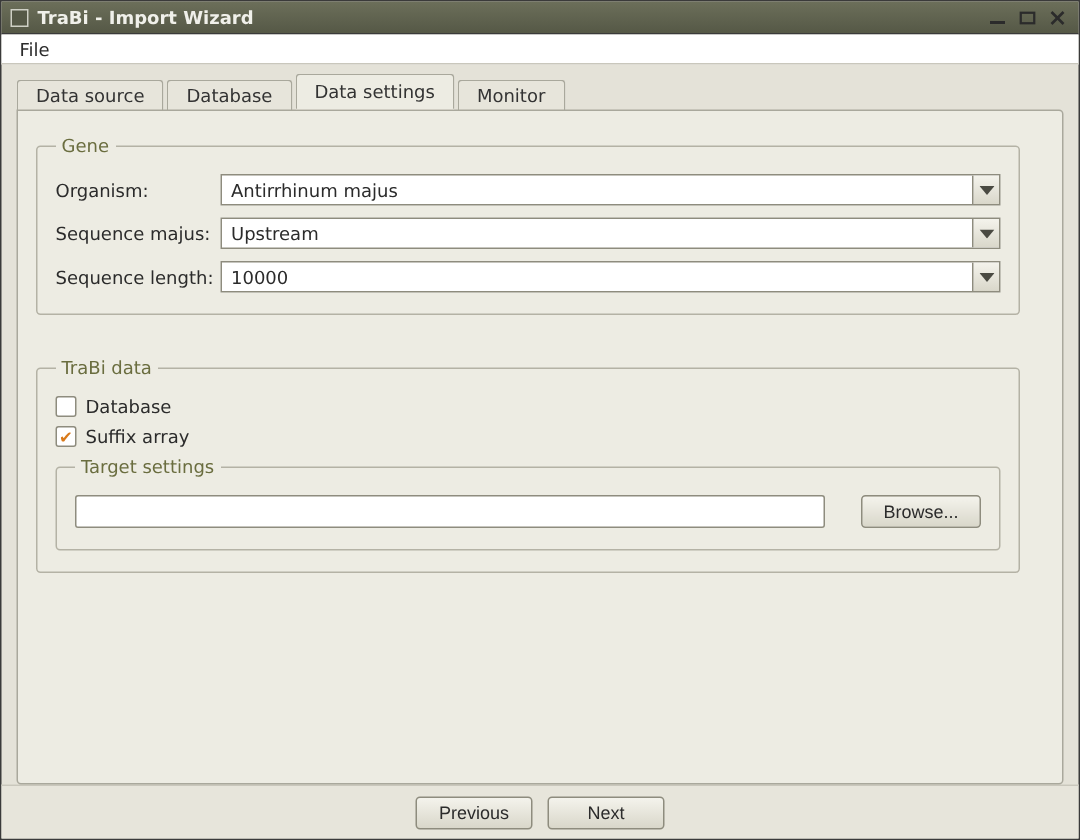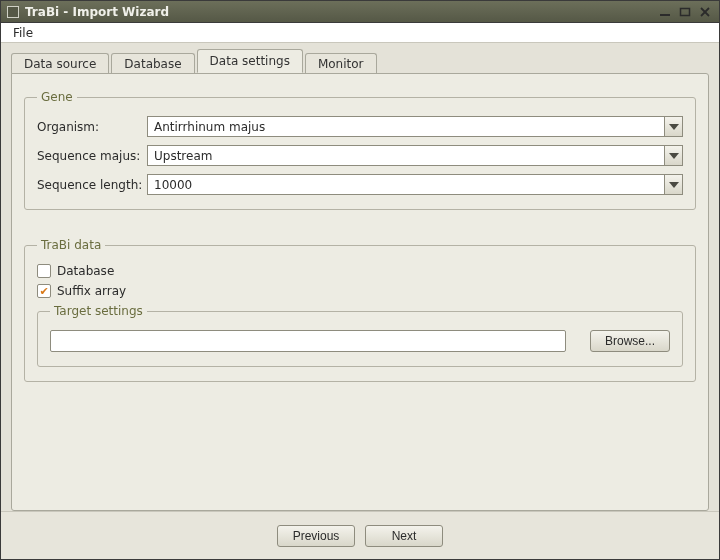--- a/index.html
+++ b/index.html
@@ -85,21 +85,21 @@
     flex: 1 1 auto;
     padding: 16px 12px 12px 12px;
     position: relative;
     border-radius: 0 3px 3px 3px;
     overflow: hidden;
   }
   fieldset.group {
     border: 1px solid #b4b2a5;
     border-radius: 3px;
     padding: 12px 12px 14px 12px;
-    margin: 0 0 28px 0;
+    margin: 0 16px 28px 0;
     background: transparent;
   }
   fieldset.group > legend {
     padding: 0 4px;
     color: #6a6d3f;
     font-size: 12px;
   }
   fieldset.inner {
     border: 1px solid #b4b2a5;
     border-radius: 3px;
@@ -169,21 +169,21 @@
     border: 1px solid #8e8c7e;
     background: linear-gradient(to bottom, #f4f3ec, #d9d7ca);
     border-radius: 3px;
     padding: 3px 14px;
     cursor: pointer;
     font-size: 12px;
     color: #2b2b2b;
   }
   .target-row { display:flex; align-items:center; gap:24px; }
   .footer {
-    height: 48px;
+    height: 36px;
     display: flex; align-items: center; justify-content: center;
     gap: 10px;
     border-top: 1px solid #c9c7bc;
     background: #e7e5db;
   }
   .footer .btn { min-width: 78px; text-align:center; }
 </style>
 </head>
 <body>
 

